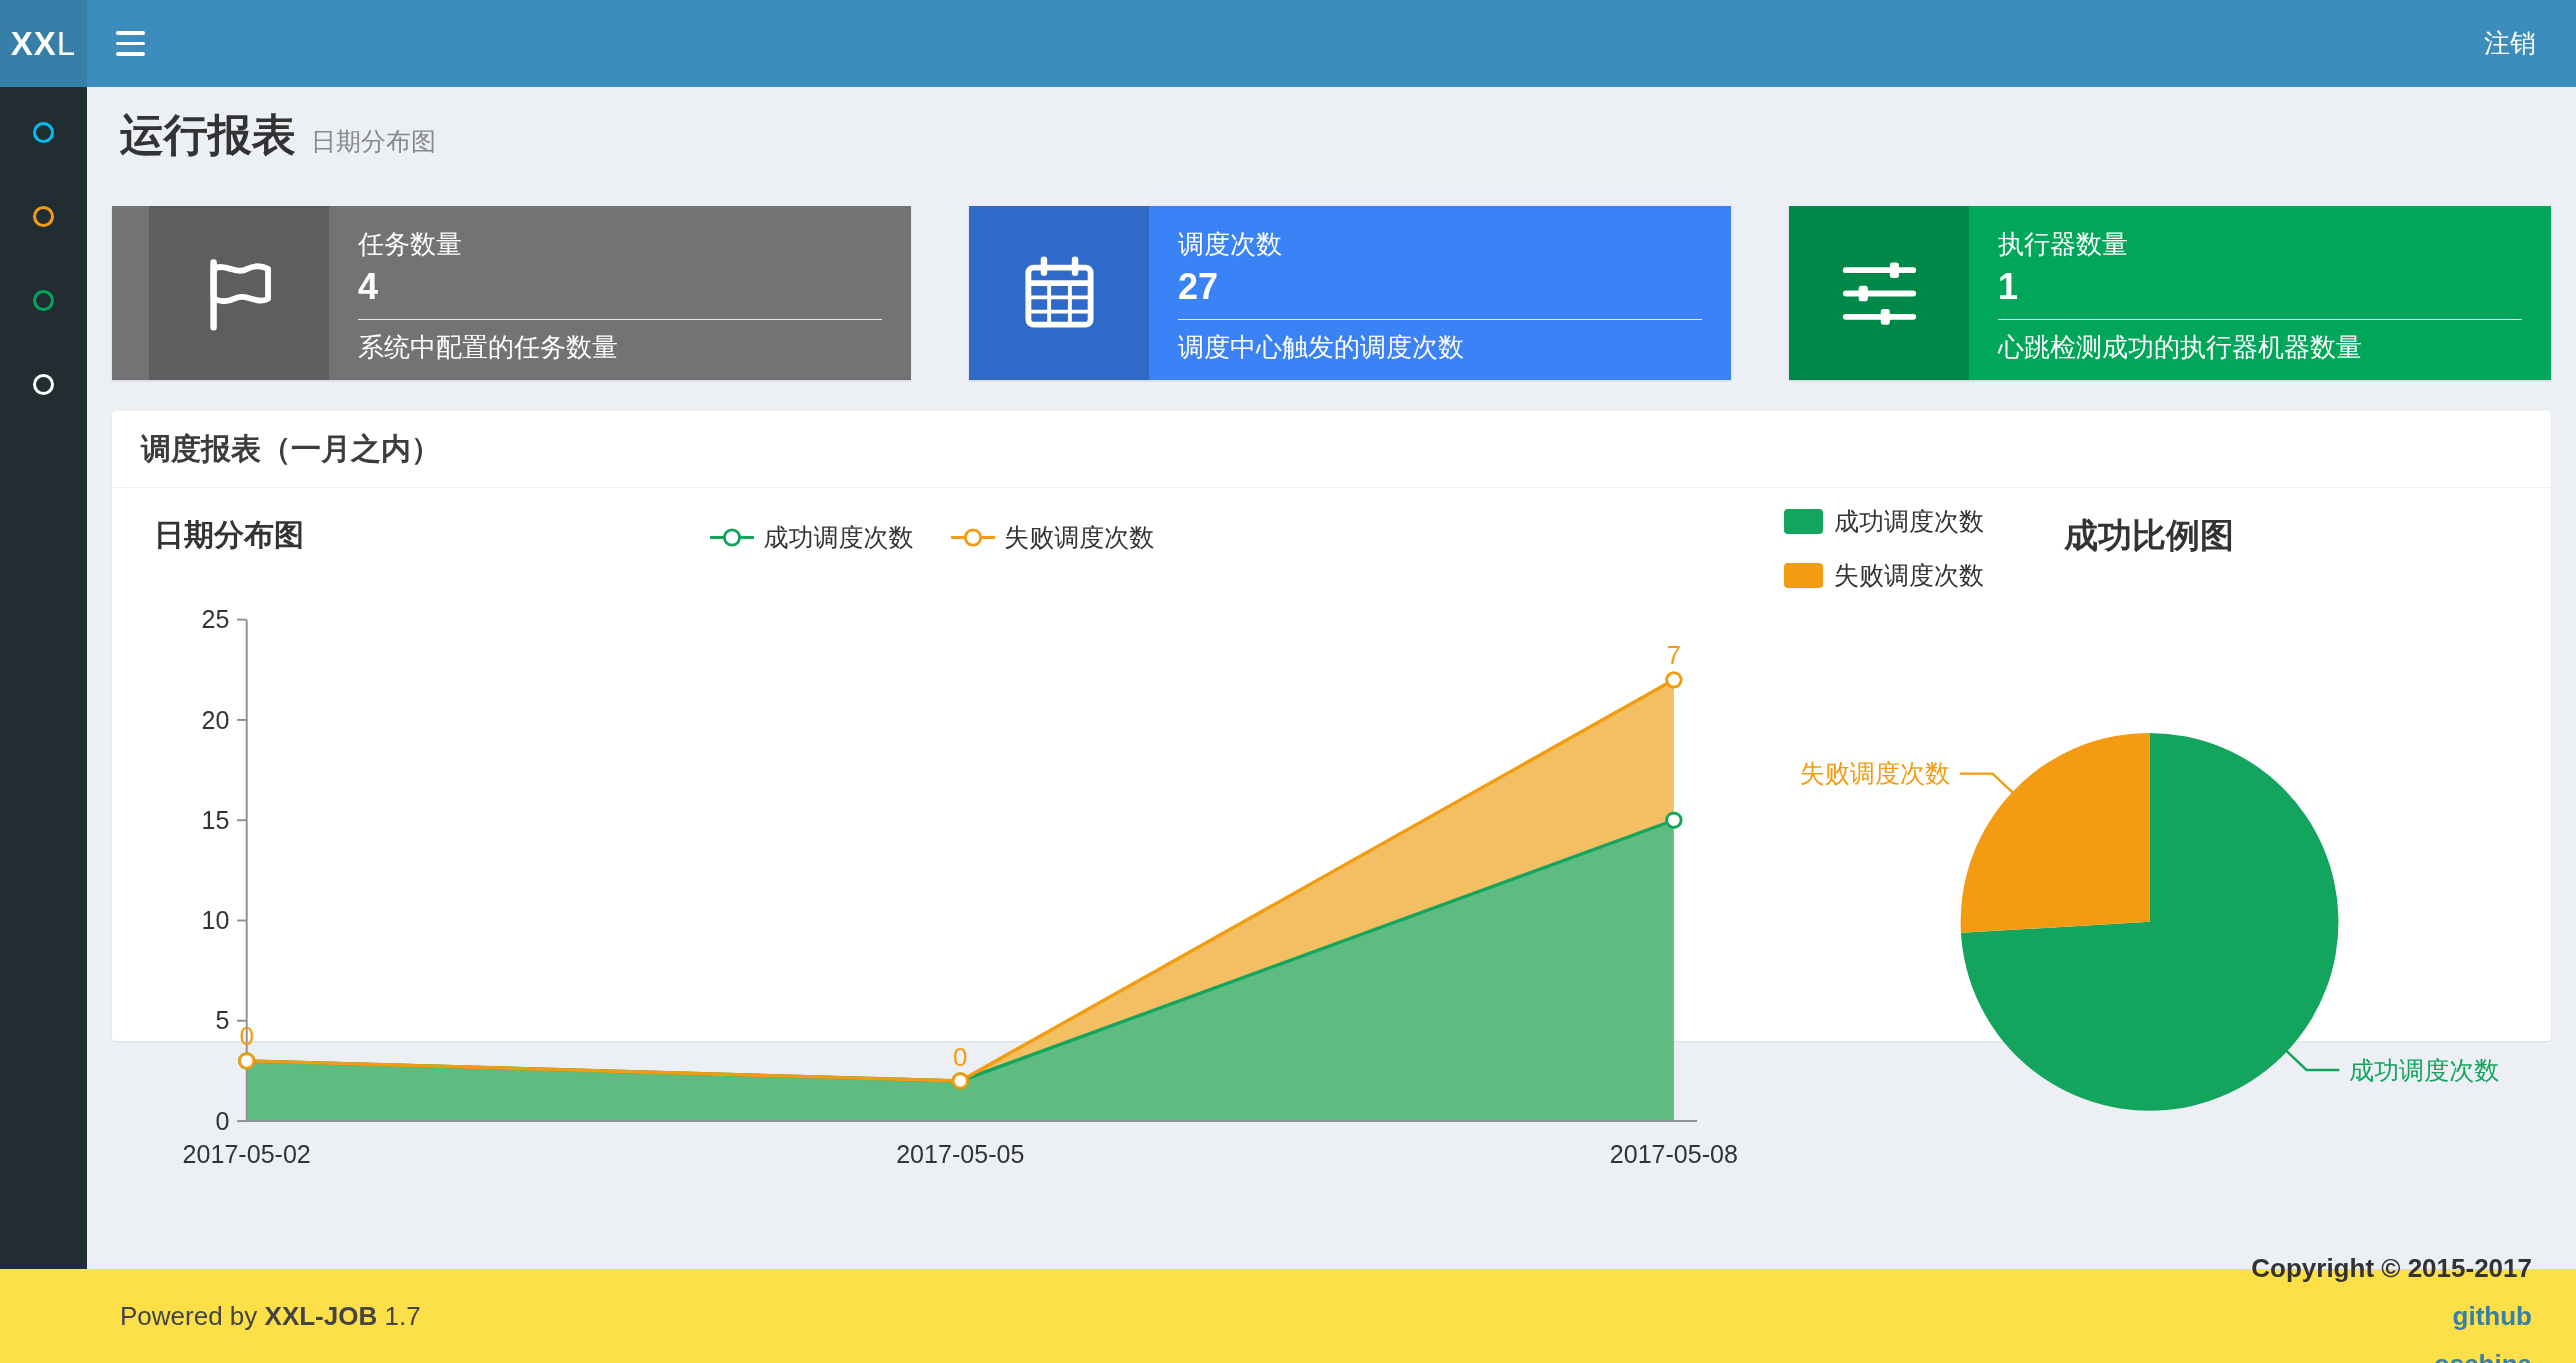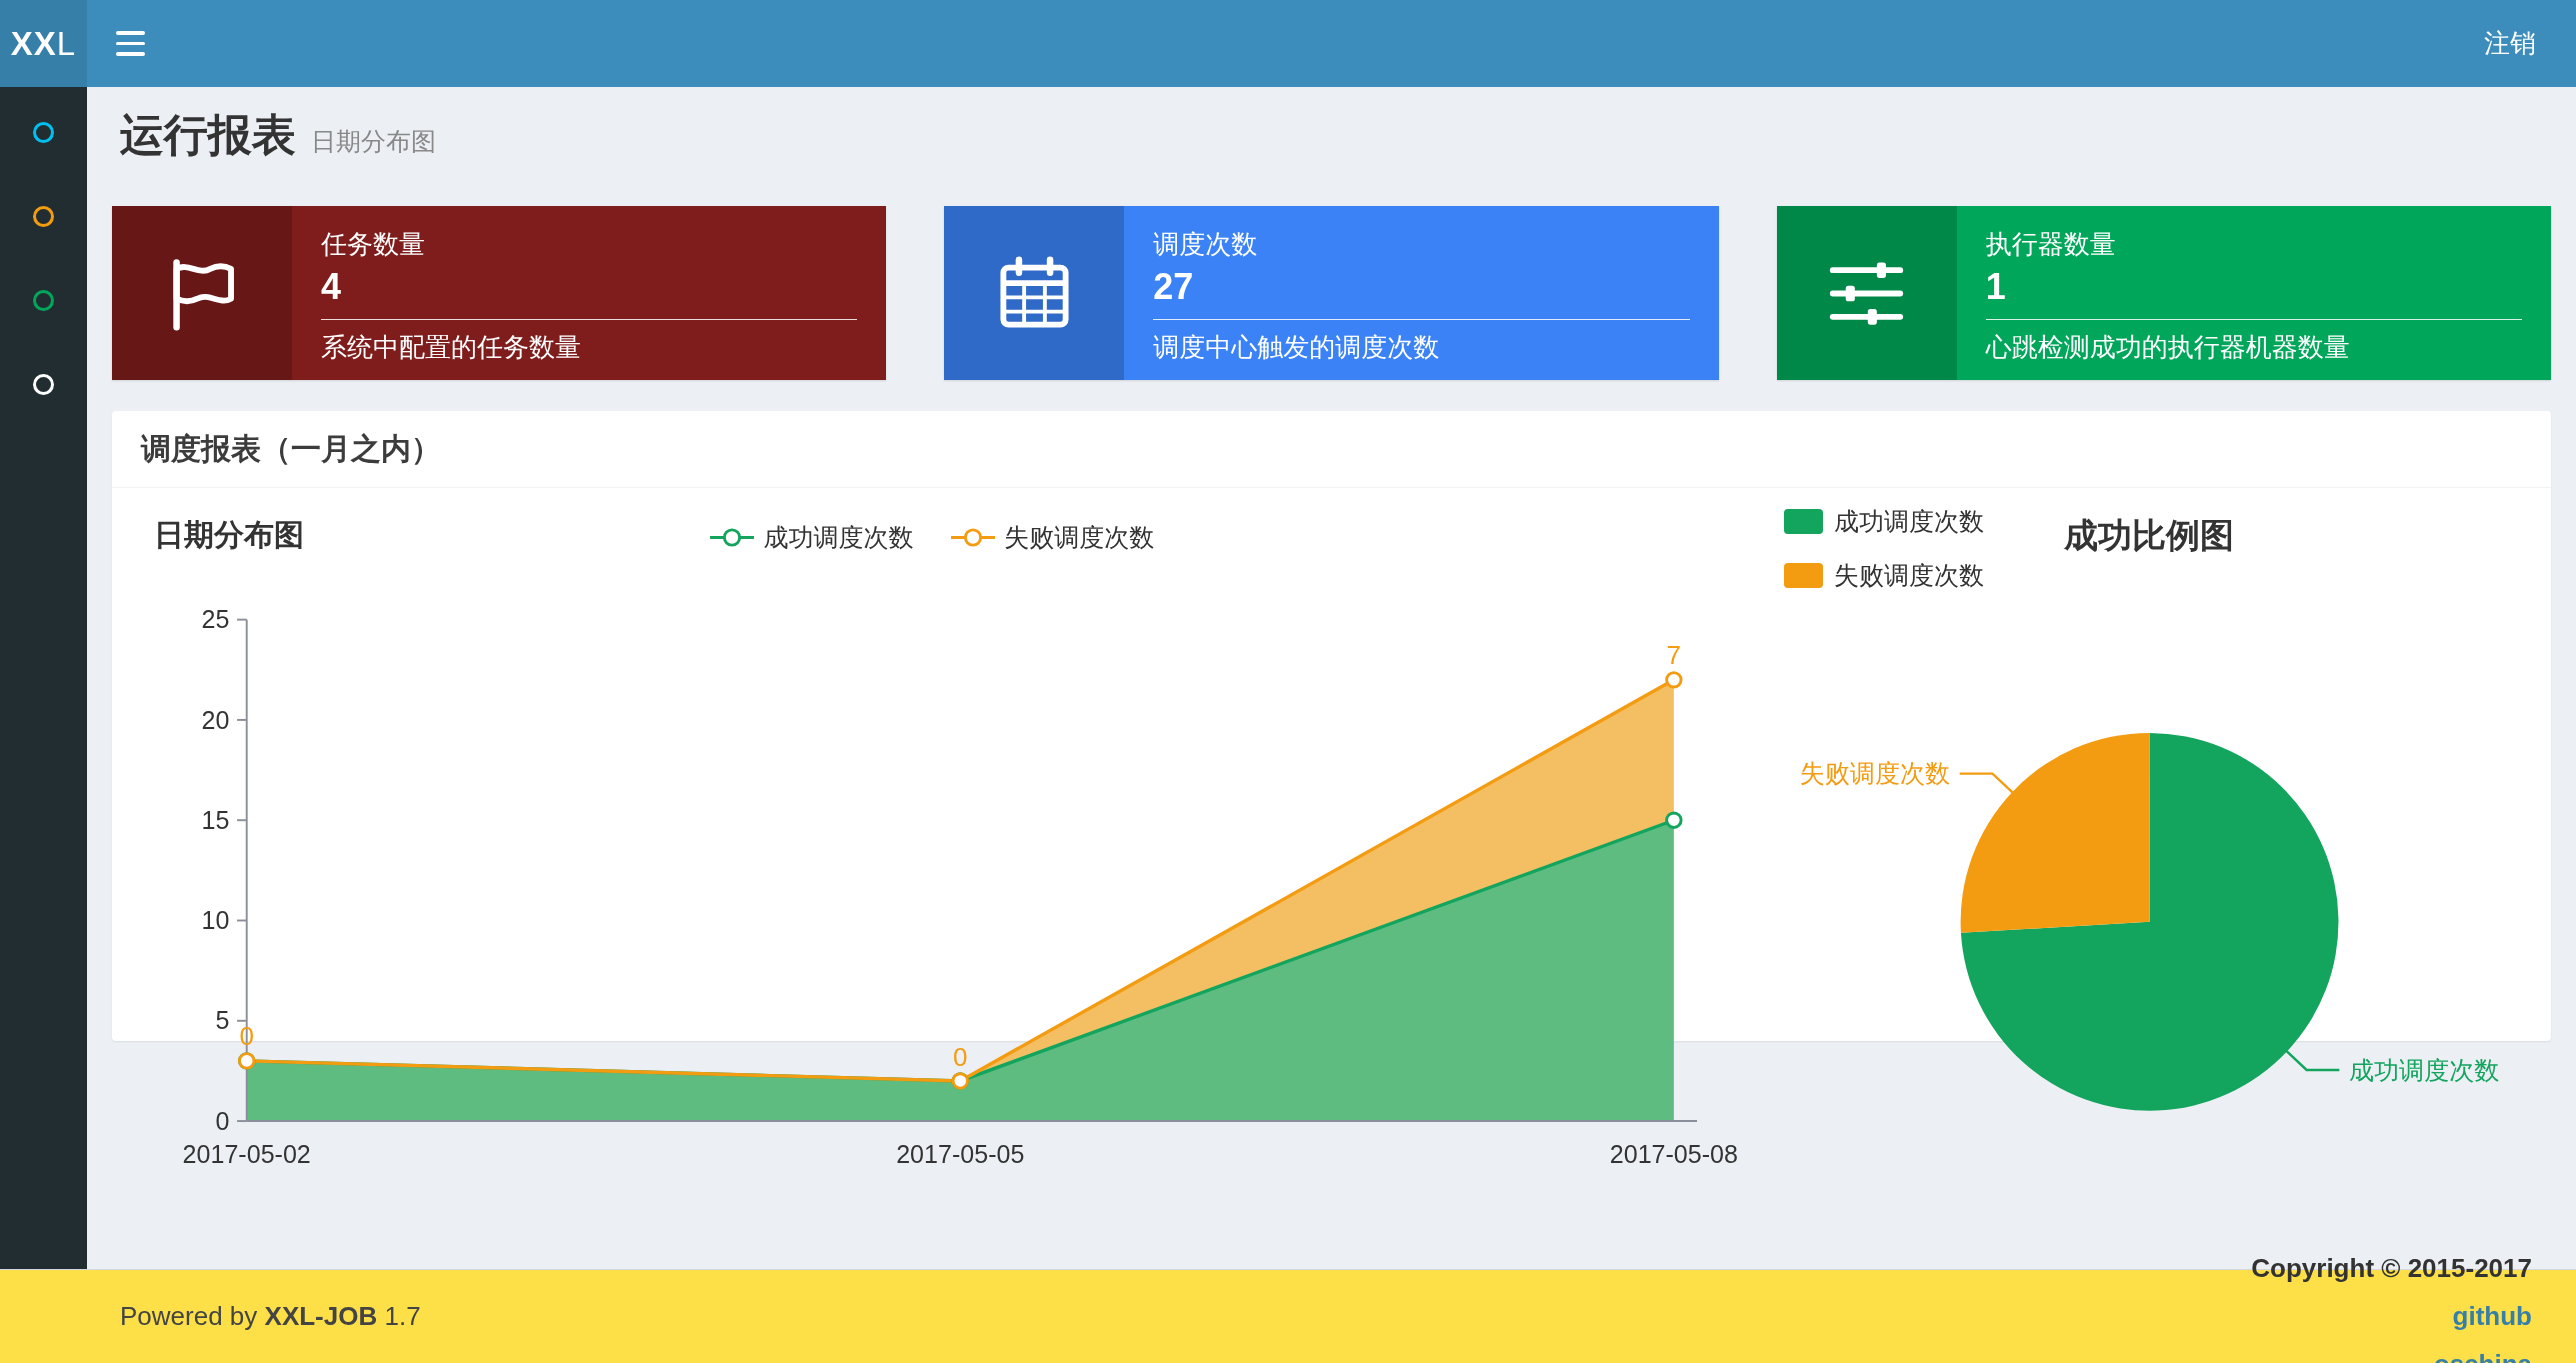--- a/index.html
+++ b/index.html
@@ -152,21 +152,21 @@
 
     <main class="content">
 
       <div class="page-header">
         <span class="page-title">运行报表</span>
         <span class="page-subtitle">日期分布图</span>
       </div>
 
       <div class="info-row">
 
-        <div class="info-box" style="background: #7f1d1d;">
+        <div class="info-box" style="background: #737373; padding-left: 37px;">
           <div class="info-icon">
             <svg viewBox="0 0 64 64">
               <line x1="12" y1="8" x2="12" y2="58" stroke="#fff" stroke-width="5" stroke-linecap="round"></line>
               <path d="M12 13 C 21 8, 29 18, 38 13 C 45 9.5, 50 11, 54 13 L 54 36 C 45 41, 37 31, 28 36 C 21 39.5, 16 38, 12 36 Z" fill="none" stroke="#fff" stroke-width="4.5" stroke-linejoin="round"></path>
             </svg>
           </div>
           <div class="info-content">
             <div class="info-label">任务数量</div>
             <div class="info-number">4</div>
             <div class="info-divider"></div>

